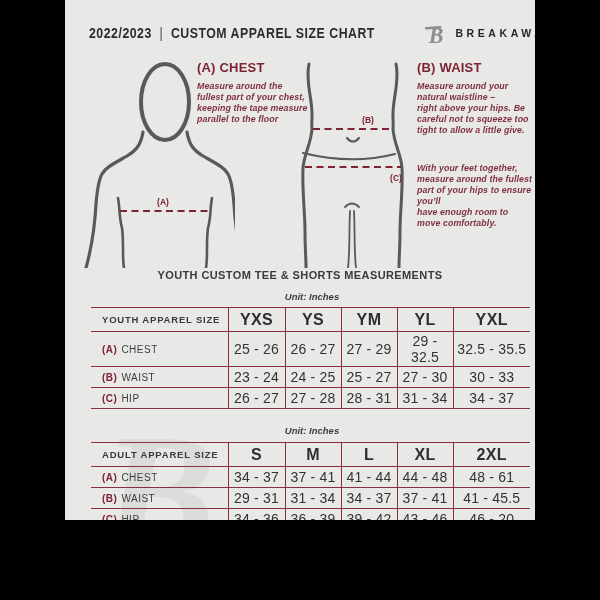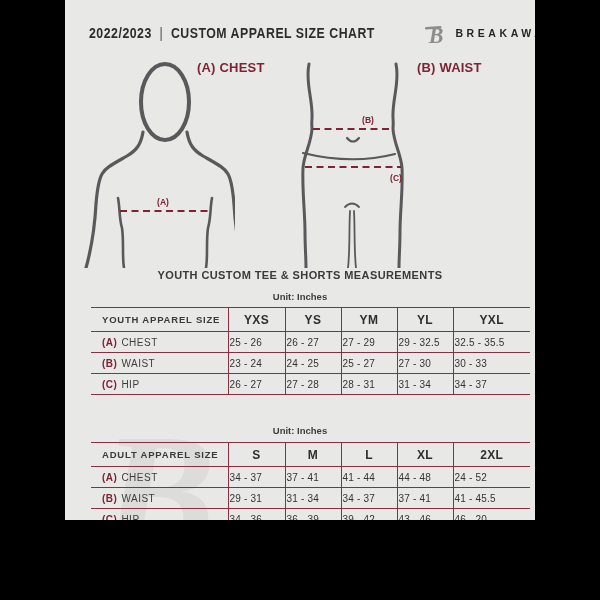--- a/index.html
+++ b/index.html
@@ -23,31 +23,31 @@
 
   .figure{position:absolute;}
   .fig-a{left:10px;top:60px;}
   .fig-b{left:230px;top:60px;}
   .body-line{fill:none;stroke:var(--figure,#59595b);stroke-linecap:round;}
   .dash{fill:none;stroke:var(--maroon,#7d2333);stroke-width:2;stroke-dasharray:7 4.5;}
   .marker{font-family:"Liberation Sans",sans-serif;font-size:8.5px;font-weight:bold;fill:var(--maroon,#7d2333);}
 
   
   .tbl-title{position:absolute;left:0;width:100%;text-align:center;font-weight:bold;font-size:11px;color:#3a3a3a;letter-spacing:.4px;}
-  .tbl-unit{position:absolute;left:0;width:100%;text-align:center;font-size:9.5px;font-weight:bold;color:#3d3d3d;}
+  .tbl-unit{position:absolute;left:12px;width:100%;text-align:center;font-style:italic;font-size:9.5px;font-weight:bold;color:#3d3d3d;}
   .tbl-wrap{position:absolute;left:26px;width:439px;z-index:2;}
   table{border-collapse:collapse;table-layout:fixed;width:439px;}
   table{border-bottom:1.5px solid var(--tline,#8a2e40);}
   tr{border-top:1.5px solid var(--tline,#8a2e40);}
   th+th,td+td{border-left:1px solid var(--tline,#8a2e40);}
   thead tr{height:24px;}
   tbody tr{height:21px;}
-  th{font-size:12px;font-weight:bold;color:#2f2f2f;letter-spacing:.4px;}
+  th{font-size:16px;font-weight:bold;color:#2f2f2f;letter-spacing:.4px;}
   th.size-label{font-weight:bold;font-size:9.5px;letter-spacing:.8px;text-align:left;padding-left:11px;color:#3a3a3a;}
-  td{font-size:10px;color:#333;letter-spacing:.2px;}
+  td{font-size:14px;text-align:center;color:#333;letter-spacing:.2px;}
   td.label-cell{text-align:left;padding-left:11px;font-size:10px;letter-spacing:.5px;color:#3c3c3c;}
   td .prefix{color:var(--maroon,#7d2333);font-weight:bold;margin-right:4px;}
 
   .watermark{position:absolute;left:36px;top:408px;font-family:"Liberation Serif",serif;font-style:italic;font-weight:bold;font-size:172px;line-height:1;color:rgba(70,70,70,0.07);z-index:1;user-select:none;}
 
   .footer-bar{position:absolute;left:7px;top:555px;width:455px;height:37px;background:var(--bar,#731e33);border:1px solid #5f1628;box-shadow:0 0 0 2px rgba(255,255,255,.45);z-index:3;}
 </style>
 </head>
 <body>
 
@@ -85,25 +85,31 @@
     <path d="M 55 151 C 54 170, 55 190, 53 208" class="body-line" stroke-width="1.8"></path>
     <path d="M 59 151 C 60 170, 59 190, 61 208" class="body-line" stroke-width="1.8"></path>
     <text x="73" y="63" text-anchor="middle" class="marker">(B)</text>
     <path d="M 18 69 H 97" class="dash"></path>
     <path d="M 10 107 H 106" class="dash"></path>
     <text x="101" y="121" text-anchor="middle" class="marker">(C)</text>
   </svg>
 
   <div class="section section-a">
     <h3>(A) CHEST</h3>
+    <p>Measure around the fullest part of your chest, keeping the tape measure parallel to the floor</p>
   </div>
   <div class="section section-b">
     <h3>(B) WAIST</h3>
+    <p>Measure around your natural waistline –
+right above your hips. Be careful not to squeeze too tight to allow a little give.</p>
   </div>
   <div class="section section-c">
+    <p>With your feet together, measure around the fullest part of your hips to ensure
+you’ll
+have enough room to move comfortably.</p>
   </div>
 
   <div class="watermark">B</div>
 
   <div class="tbl-title" style="top:269px">YOUTH CUSTOM TEE &amp; SHORTS MEASUREMENTS</div>
   <div class="tbl-unit" style="top:291px">Unit: Inches</div>
   <div class="tbl-wrap" style="top:307px">
       <table>
         <colgroup>
           <col style="width: 137px;">
@@ -173,21 +179,21 @@
             <th>2XL</th>
           </tr>
         </thead>
         <tbody>
           <tr>
             <td class="label-cell"><span class="prefix">(A)</span><span>CHEST</span></td>
             <td>34 - 37</td>
             <td>37 - 41</td>
             <td>41 - 44</td>
             <td>44 - 48</td>
-            <td>24 - 52</td>
+            <td>48 - 61</td>
           </tr>
           <tr>
             <td class="label-cell"><span class="prefix">(B)</span><span>WAIST</span></td>
             <td>29 - 31</td>
             <td>31 - 34</td>
             <td>34 - 37</td>
             <td>37 - 41</td>
             <td>41 - 45.5</td>
           </tr>
           <tr>

